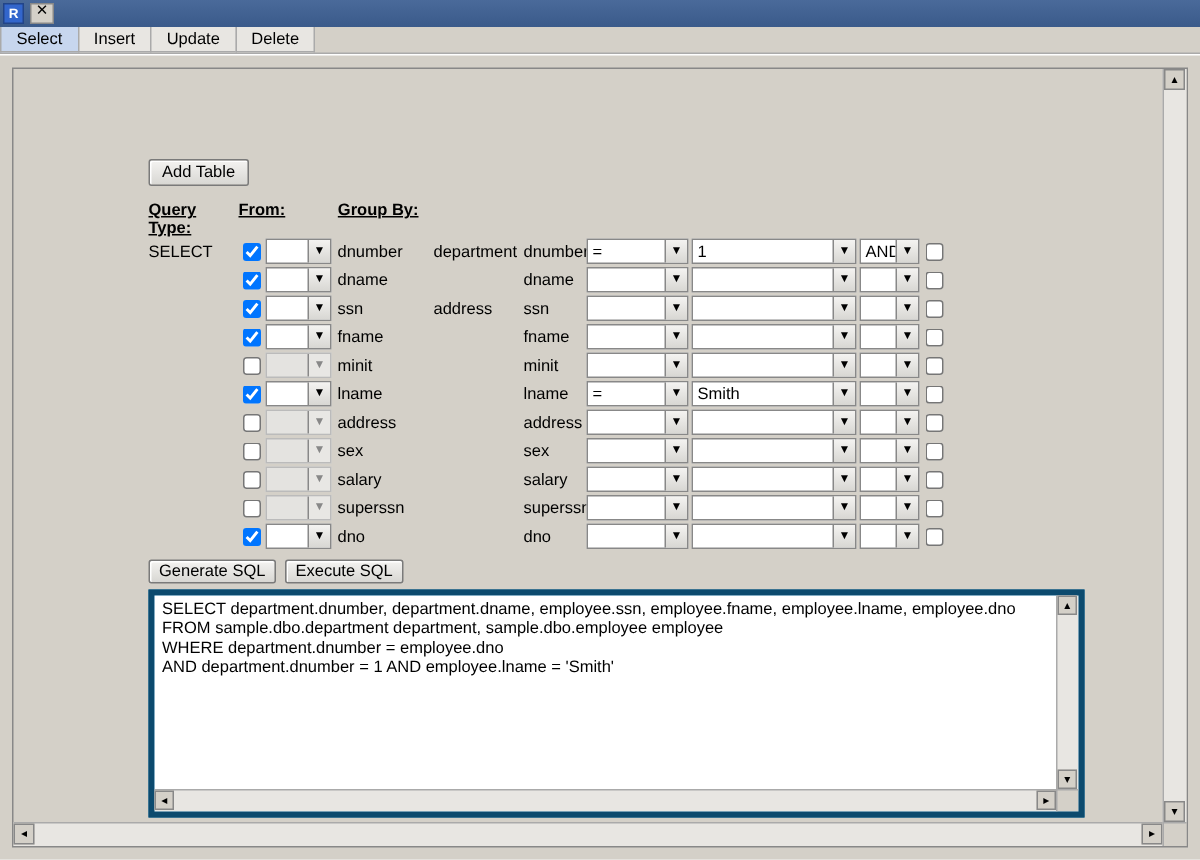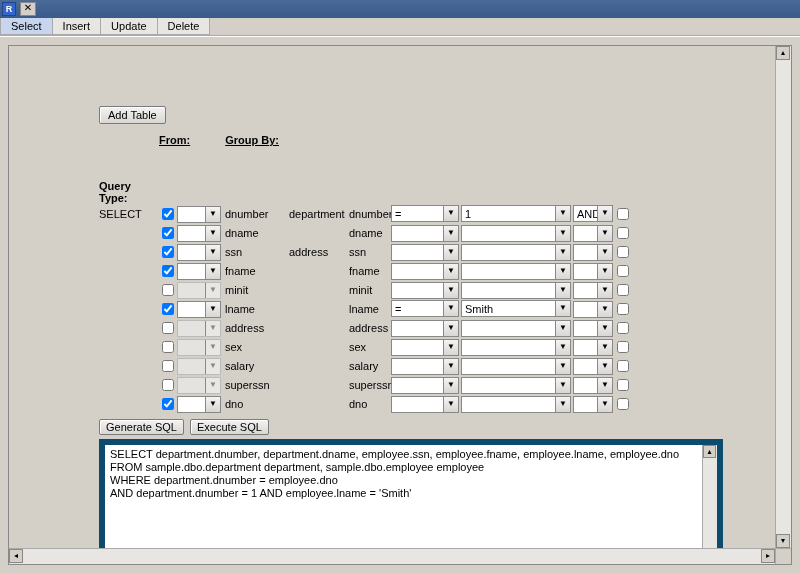--- a/index.html
+++ b/index.html
@@ -29,21 +29,21 @@
 
 .inner { padding: 60px 0 0 90px; }
 
 .btn3d { background:linear-gradient(#f4f3f1,#d8d7d3); border:1px solid #7a7a7a; border-radius:2px; padding:2px 8px; font-size:11px; cursor:pointer; box-shadow:inset 1px 1px 0 #fff; }
 .btn3d.small{padding:1px 6px;}
 
 .addtable { margin-bottom:10px; }
 
 .gridheader { display:flex; gap:0; font-size:11px; }
 .gridheader > div, .gridrow > div { display:inline-block; vertical-align:middle; }
-.h-query{width:60px;font-weight:bold;margin-top:46px;}
+.h-query{width:60px;font-weight:bold;text-decoration:underline;}
 .h-cols{width:130px;font-weight:bold;text-decoration:underline;}
 .h-from{width:60px;font-weight:bold;text-decoration:underline;}
 .h-where{width:260px;font-weight:bold;text-decoration:underline;}
 .h-group{width:60px;font-weight:bold;text-decoration:underline; text-align:right;}
 
 .gridrow { display:flex; align-items:center; height:19px; }
 .c-qt{width:60px; font-size:11px;}
 .c-chk{width:18px; text-align:center;}
 .c-dd{width:46px;}
 .c-colname{width:66px; font-size:11px; padding-left:2px;}
@@ -61,21 +61,21 @@
 .dropdown .ddarr{width:15px;height:15px;background:linear-gradient(#f4f3f1,#d8d7d3);border-left:1px solid #888;text-align:center;line-height:13px;font-size:8px;}
 .dropdown.disabled .ddarr{background:#e8e7e4;}
 .dd-tiny{width:44px;}
 .dd-op{width:68px;}
 .dd-val{width:110px;}
 .dd-and{width:40px;}
 
 .sqlbtns{margin:6px 0 4px 0;}
 .sqlbtns .btn3d{margin-right:3px;}
 
-.sqlwrap{position:relative;width:624px;height:152px;border:6px solid #0c4a6e;background:#0369a1;}
+.sqlwrap{position:relative;width:624px;height:152px;border:4px solid #0c4a6e;background:#0369a1;}
 .sqlta{position:absolute;left:0;top:0;right:15px;bottom:15px;padding:3px 5px;font-size:11px;font-family:Tahoma,Arial,sans-serif;line-height:13px;border:none;resize:none;outline:none;white-space:pre;overflow:hidden;}
 .sqlwrap .vs{position:absolute;right:0;top:0;bottom:15px;width:15px;background:#e8e6e2;border-left:1px solid #aaa;}
 .sqlwrap .hs{position:absolute;left:0;right:15px;bottom:0;height:15px;background:#e8e6e2;border-top:1px solid #aaa;}
 .sqlwrap .cn{position:absolute;right:0;bottom:0;width:15px;height:15px;background:#d4d0c8;border-top:1px solid #aaa;border-left:1px solid #aaa;}
 .sbtn{width:13px;height:13px;background:#d4d0c8;border:1px solid #888;font-size:8px;text-align:center;line-height:11px;position:absolute;cursor:pointer;}
 </style>
 </head>
 <body>
 
 <div class="titlebar">

